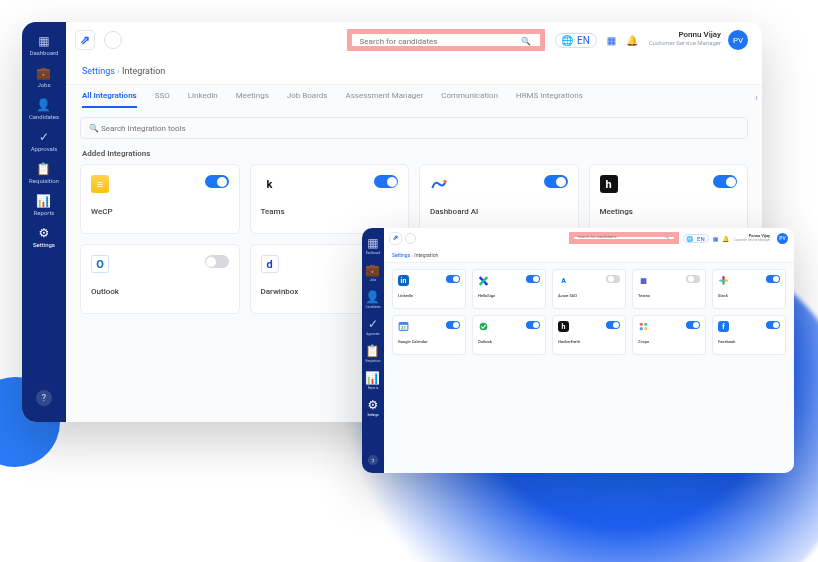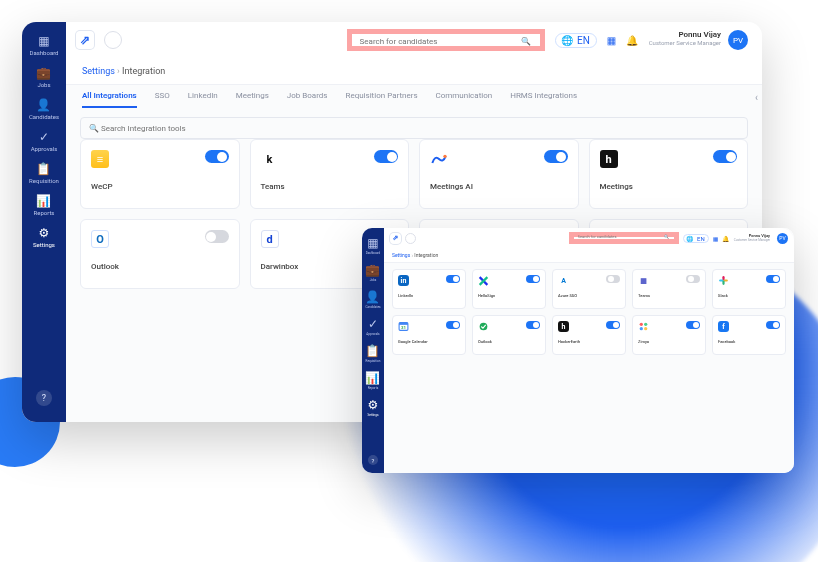--- a/index.html
+++ b/index.html
@@ -171,28 +171,29 @@
       <span>Settings</span>
       <span style="color:#aaa"> › </span>
       <span class="lvl2">Integration</span>
     </div>
     <div class="tabs" id="tabs1">
       <span class="tab active">All Integrations</span>
         <span class="tab">SSO</span>
         <span class="tab">LinkedIn</span>
         <span class="tab">Meetings</span>
         <span class="tab">Job Boards</span>
-        <span class="tab">Requisition Partners</span>
+        <span class="tab">Assessment Manager</span>
         <span class="tab">Communication</span>
         <span class="tab">HRMS Integrations</span>
         <span class="chev">‹</span>
     </div>
     <div class="toolsearch">
       🔍&nbsp;<input placeholder="Search Integration tools" style="">
     </div>
+    <div class="section-h">Added Integrations</div>
     <div class="cards" id="cards1">
         <div class="card">
           <div class="card-top">
             <div class="cicon c-wecp">≡</div>
             <div class="toggle on">
               <div class="knob"></div>
             </div>
           </div>
           <div class="cname">WeCP</div>
         </div>
@@ -210,21 +211,21 @@
             <div class="cicon c-pai">
               <svg class="pai-svg" viewBox="0 0 24 16">
                 <path d="M2 14 Q6 2 12 8 Q18 14 22 4" fill="none" stroke="#1d5ff0" stroke-width="3"></path>
                 <circle cx="21" cy="4" r="2.5" fill="#ff7a3d"></circle>
               </svg>
             </div>
             <div class="toggle on">
               <div class="knob"></div>
             </div>
           </div>
-          <div class="cname">Meetings AI</div>
+          <div class="cname">Dashboard AI</div>
         </div>
         <div class="card">
           <div class="card-top">
             <div class="cicon c-face">h</div>
             <div class="toggle on">
               <div class="knob"></div>
             </div>
           </div>
           <div class="cname">Meetings</div>
         </div>

